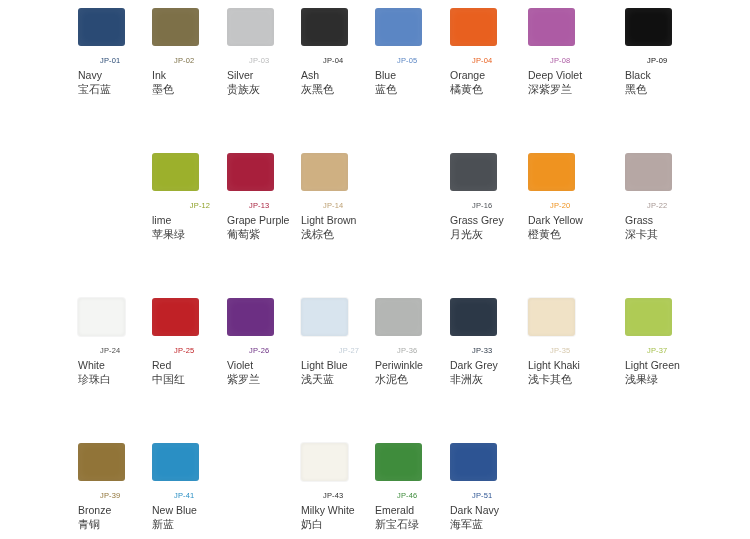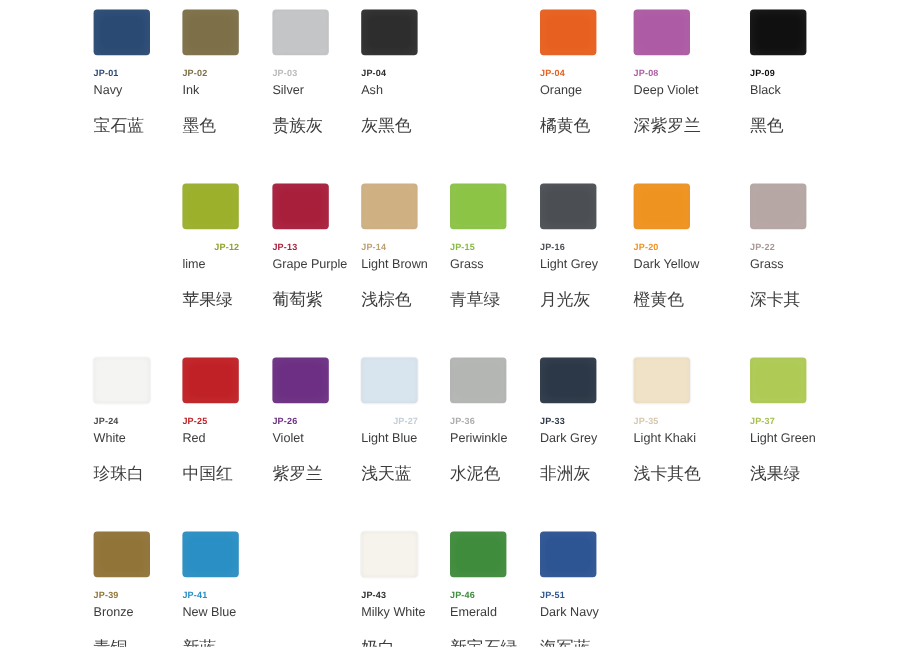--- a/index.html
+++ b/index.html
@@ -60,40 +60,41 @@
   .swatch-chip.hairline {
     box-shadow: 0 0 0 1px rgba(0,0,0,0.045);
   }
 
   .swatch-meta {
     margin-top: 10px;
   }
 
   .swatch-code {
     font-size: 7.5px;
-    font-weight: bold;
+    font-weight: normal;
     letter-spacing: 0.15px;
     line-height: 10px;
     white-space: nowrap;
+    margin-left: 22px;
   }
 
   .swatch-name-en {
     font-size: 10.5px;
     color: #3c3c3c;
     line-height: 14px;
     margin-top: 2px;
     white-space: nowrap;
     font-weight: normal;
   }
 
   .swatch-name-cn {
-    font-size: 14px;
+    font-size: 11px;
     color: #3c3c3c;
     line-height: 14px;
-    margin-top: 16px;
+    margin-top: 1px;
     white-space: nowrap;
     font-family: "DejaVu Sans", "Liberation Sans", sans-serif;
   }
 </style>
 </head>
 <body>
 
 <div id="palette-sheet">
   <div class="swatch-row row-0">
       <div class="swatch-cell" style="left: 78px;">
@@ -121,20 +122,28 @@
         </div>
       </div>
       <div class="swatch-cell" style="left: 301px;">
         <div class="swatch-chip" style="background: rgb(45, 45, 45);"></div>
         <div class="swatch-meta">
           <div class="swatch-code" style="color: rgb(45, 45, 45);">JP-04</div>
           <div class="swatch-name-en">Ash</div>
           <div class="swatch-name-cn">灰黑色</div>
         </div>
       </div>
+      <div class="swatch-cell" style="left: 375px;">
+        <div class="swatch-chip" style="background: rgb(91, 134, 196);"></div>
+        <div class="swatch-meta">
+          <div class="swatch-code" style="color: rgb(91, 134, 196);">JP-05</div>
+          <div class="swatch-name-en">Blue</div>
+          <div class="swatch-name-cn">蓝色</div>
+        </div>
+      </div>
       <div class="swatch-cell" style="left: 450px;">
         <div class="swatch-chip" style="background: rgb(232, 96, 31);"></div>
         <div class="swatch-meta">
           <div class="swatch-code" style="color: rgb(232, 96, 31);">JP-04</div>
           <div class="swatch-name-en">Orange</div>
           <div class="swatch-name-cn">橘黄色</div>
         </div>
       </div>
       <div class="swatch-cell" style="left: 528px;">
         <div class="swatch-chip" style="background: rgb(173, 91, 164);"></div>
@@ -171,33 +180,25 @@
         </div>
       </div>
       <div class="swatch-cell" style="left: 301px;">
         <div class="swatch-chip" style="background: rgb(207, 176, 130);"></div>
         <div class="swatch-meta">
           <div class="swatch-code" style="color: rgb(189, 160, 115);">JP-14</div>
           <div class="swatch-name-en">Light Brown</div>
           <div class="swatch-name-cn">浅棕色</div>
         </div>
       </div>
-      <div class="swatch-cell" style="left: 375px;">
-        <div class="swatch-chip" style="background: rgb(140, 196, 70);"></div>
-        <div class="swatch-meta">
-          <div class="swatch-code" style="color: rgb(134, 187, 66);">JP-15</div>
-          <div class="swatch-name-en">Grass</div>
-          <div class="swatch-name-cn">青草绿</div>
-        </div>
-      </div>
       <div class="swatch-cell" style="left: 450px;">
         <div class="swatch-chip" style="background: rgb(75, 79, 84);"></div>
         <div class="swatch-meta">
           <div class="swatch-code" style="color: rgb(75, 79, 84);">JP-16</div>
-          <div class="swatch-name-en">Light Grey</div>
+          <div class="swatch-name-en">Grass Grey</div>
           <div class="swatch-name-cn">月光灰</div>
         </div>
       </div>
       <div class="swatch-cell" style="left: 528px;">
         <div class="swatch-chip" style="background: rgb(239, 147, 32);"></div>
         <div class="swatch-meta">
           <div class="swatch-code" style="color: rgb(239, 147, 32);">JP-20</div>
           <div class="swatch-name-en">Dark Yellow</div>
           <div class="swatch-name-cn">橙黄色</div>
         </div>

